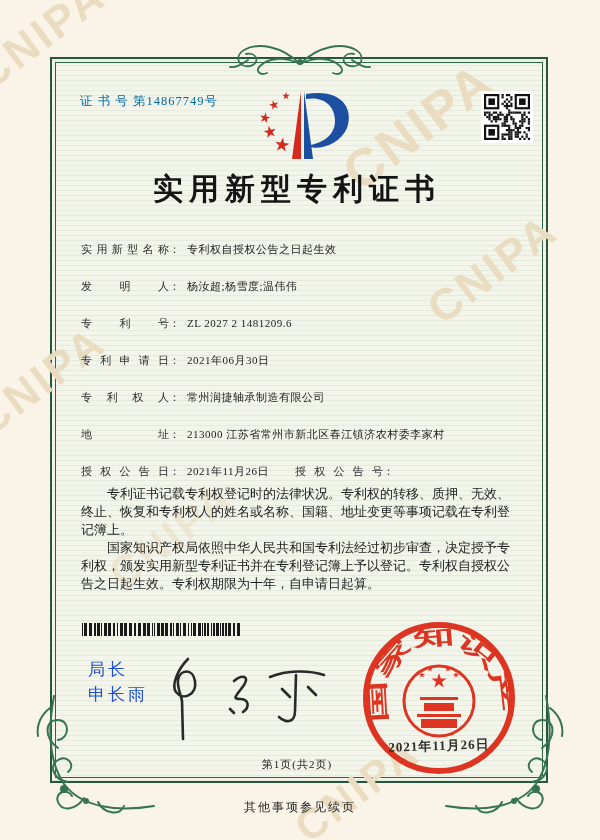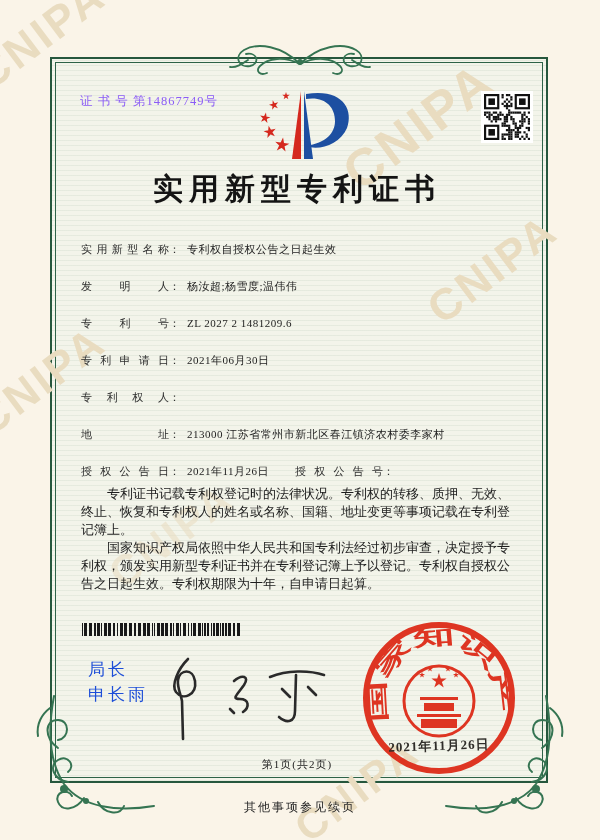--- a/index.html
+++ b/index.html
@@ -31,21 +31,21 @@
   }
   .frame::before{
     content:"";position:absolute;inset:3px;border:1px solid #2e6348;pointer-events:none;
   }
   .flourish{position:absolute;pointer-events:none;}
   .fl-top{left:212px;top:40px;width:176px;height:38px;}
   .fl-bl{left:24px;top:694px;width:132px;height:128px;}
   .fl-br{right:24px;top:694px;width:132px;height:128px;transform:scaleX(-1);}
   
   .content{position:absolute;left:50px;top:57px;width:494px;height:722px;}
-  .cert-no{position:absolute;left:30px;top:36px;font-size:12.5px;color:#8b5cf6;letter-spacing:1px;}
+  .cert-no{position:absolute;left:30px;top:36px;font-size:12.5px;color:#0369a1;letter-spacing:1px;}
   .logo{position:absolute;left:200px;top:28px;width:104px;height:80px;}
   .qr{position:absolute;left:431px;top:34px;width:52px;height:52px;background:#fff;padding:3px;box-sizing:border-box;}
   .qr svg{display:block;width:46px;height:46px;fill:#111;}
   .title{
     position:absolute;left:0;top:112px;width:100%;text-align:center;
     font-size:30px;font-weight:bold;letter-spacing:6px;color:#141414;
   }
   .fields{position:absolute;left:31px;top:184px;width:440px;}
   .frow{display:flex;align-items:baseline;font-size:11px;line-height:17px;margin-bottom:20px;color:#1e1e1e;}
   .flabel{
@@ -300,20 +300,21 @@
       <span class="fvalue">ZL 2027 2 1481209.6</span>
     </div>
     <div class="frow">
       <span class="flabel">专利申请日</span>
         <span class="fcolon">：</span>
       <span class="fvalue">2021年06月30日</span>
     </div>
     <div class="frow">
       <span class="flabel">专利权人</span>
         <span class="fcolon">：</span>
+      <span class="fvalue">常州润捷轴承制造有限公司</span>
     </div>
     <div class="frow">
       <span class="flabel">地址</span>
         <span class="fcolon">：</span>
       <span class="fvalue">213000 江苏省常州市新北区春江镇济农村委李家村</span>
     </div>
     <div class="frow">
       <span class="flabel">授权公告日</span>
         <span class="fcolon">：</span>
       <span class="fvalue">2021年11月26日</span>

